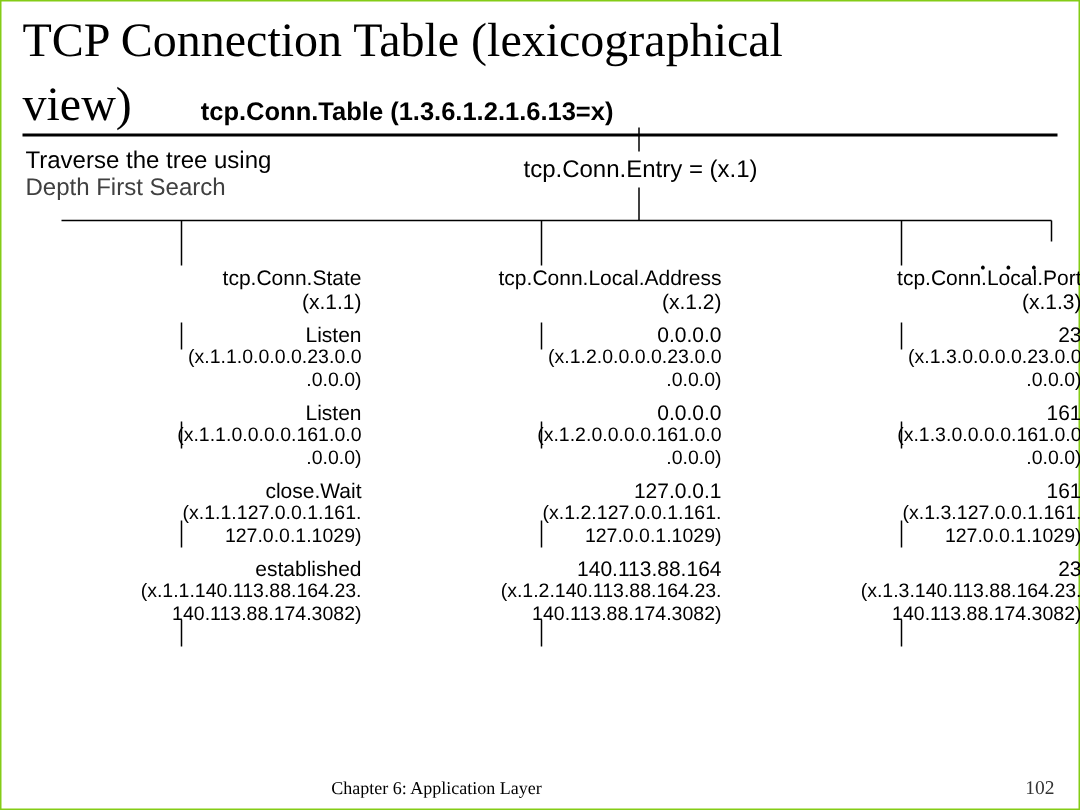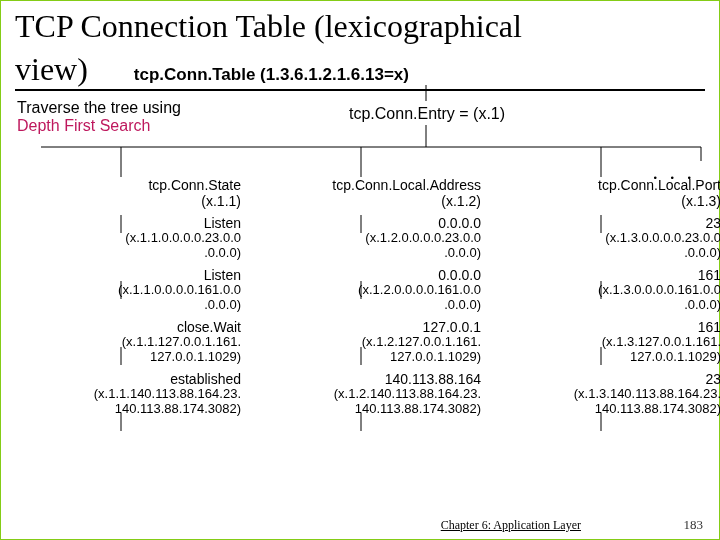--- a/index.html
+++ b/index.html
@@ -34,21 +34,21 @@
     border-bottom: 2px solid #000;
     margin: 2px 14px 0 14px;
   }
   .traverse {
     position: absolute;
     left: 16px;
     top: 98px;
     font-size: 16px;
     line-height: 1.15;
   }
-  .dfs { color: #be185d; }
+  .dfs { color: #404040; }
   .entry-label {
     position: absolute;
     left: 348px;
     top: 104px;
     font-size: 16px;
   }
   .dots {
     position: absolute;
     right: 24px;
     top: 158px;
@@ -72,24 +72,23 @@
   .col-head { margin-bottom: 2px; }
   .red { color: #000000; }
   .node { margin-top: 6px; margin-bottom: 0; }
   .node .val { font-size: 14px; }
   .node .oid { font-size: 13px; }
   .footer {
     position: absolute;
     left: 0;
     bottom: 6px;
     width: 580px;
-    text-align: right;
+    text-align: center;
     font-family: Garamond, "Times New Roman", serif;
     font-size: 12px;
-    text-decoration: underline;
   }
   .pagenum {
     position: absolute;
     right: 16px;
     bottom: 6px;
     font-family: Garamond, "Times New Roman", serif;
     font-size: 13px;
     color: #333;
   }
 
@@ -222,14 +221,14 @@
         </div>
         <div class="node">
           <div class="val">23</div>
           <div class="oid">(<span class="red">x.1.3.</span>140.113.88.164.23.</div>
           <div class="oid">140.113.88.174.3082)</div>
         </div>
       </div>
     </div>
 
   <div class="footer">Chapter 6: Application Layer</div>
-  <div class="pagenum">183</div>
+  <div class="pagenum">102</div>
 </div>
 
 </body></html>

